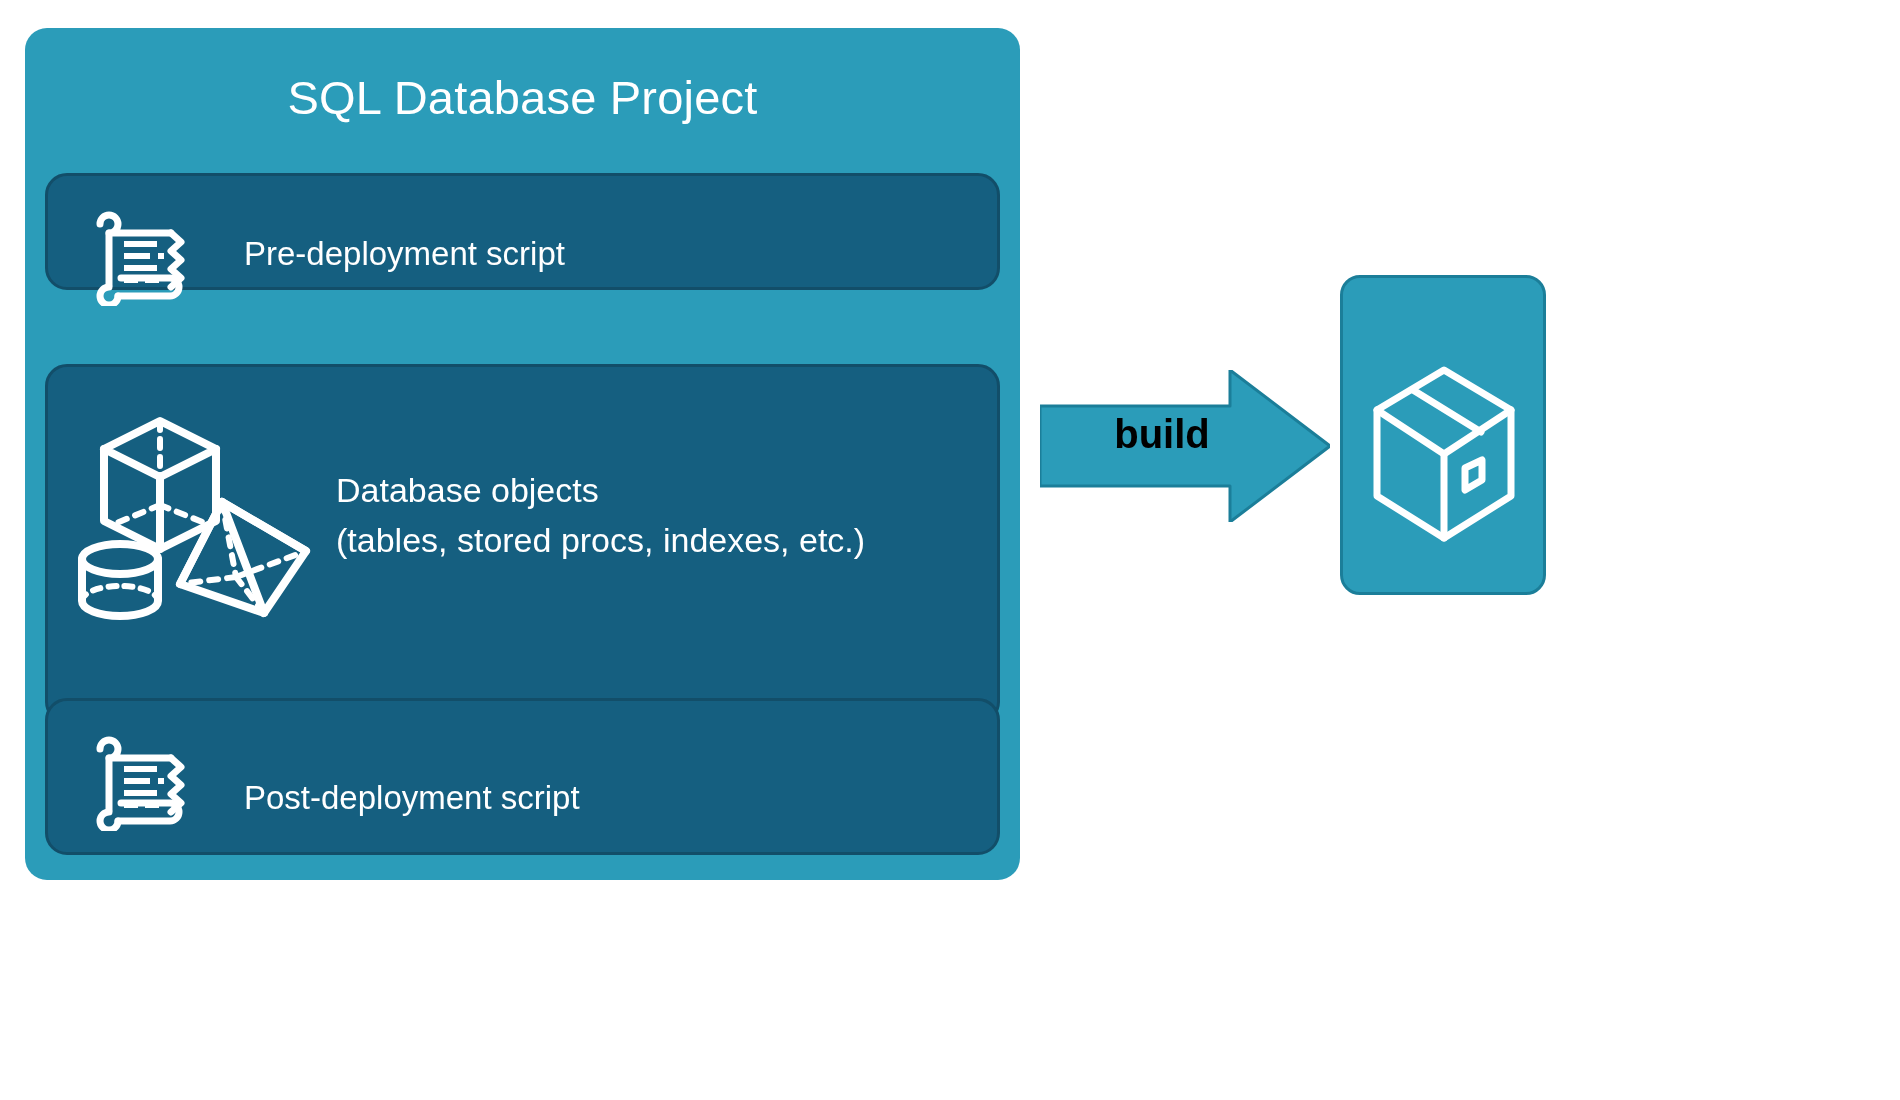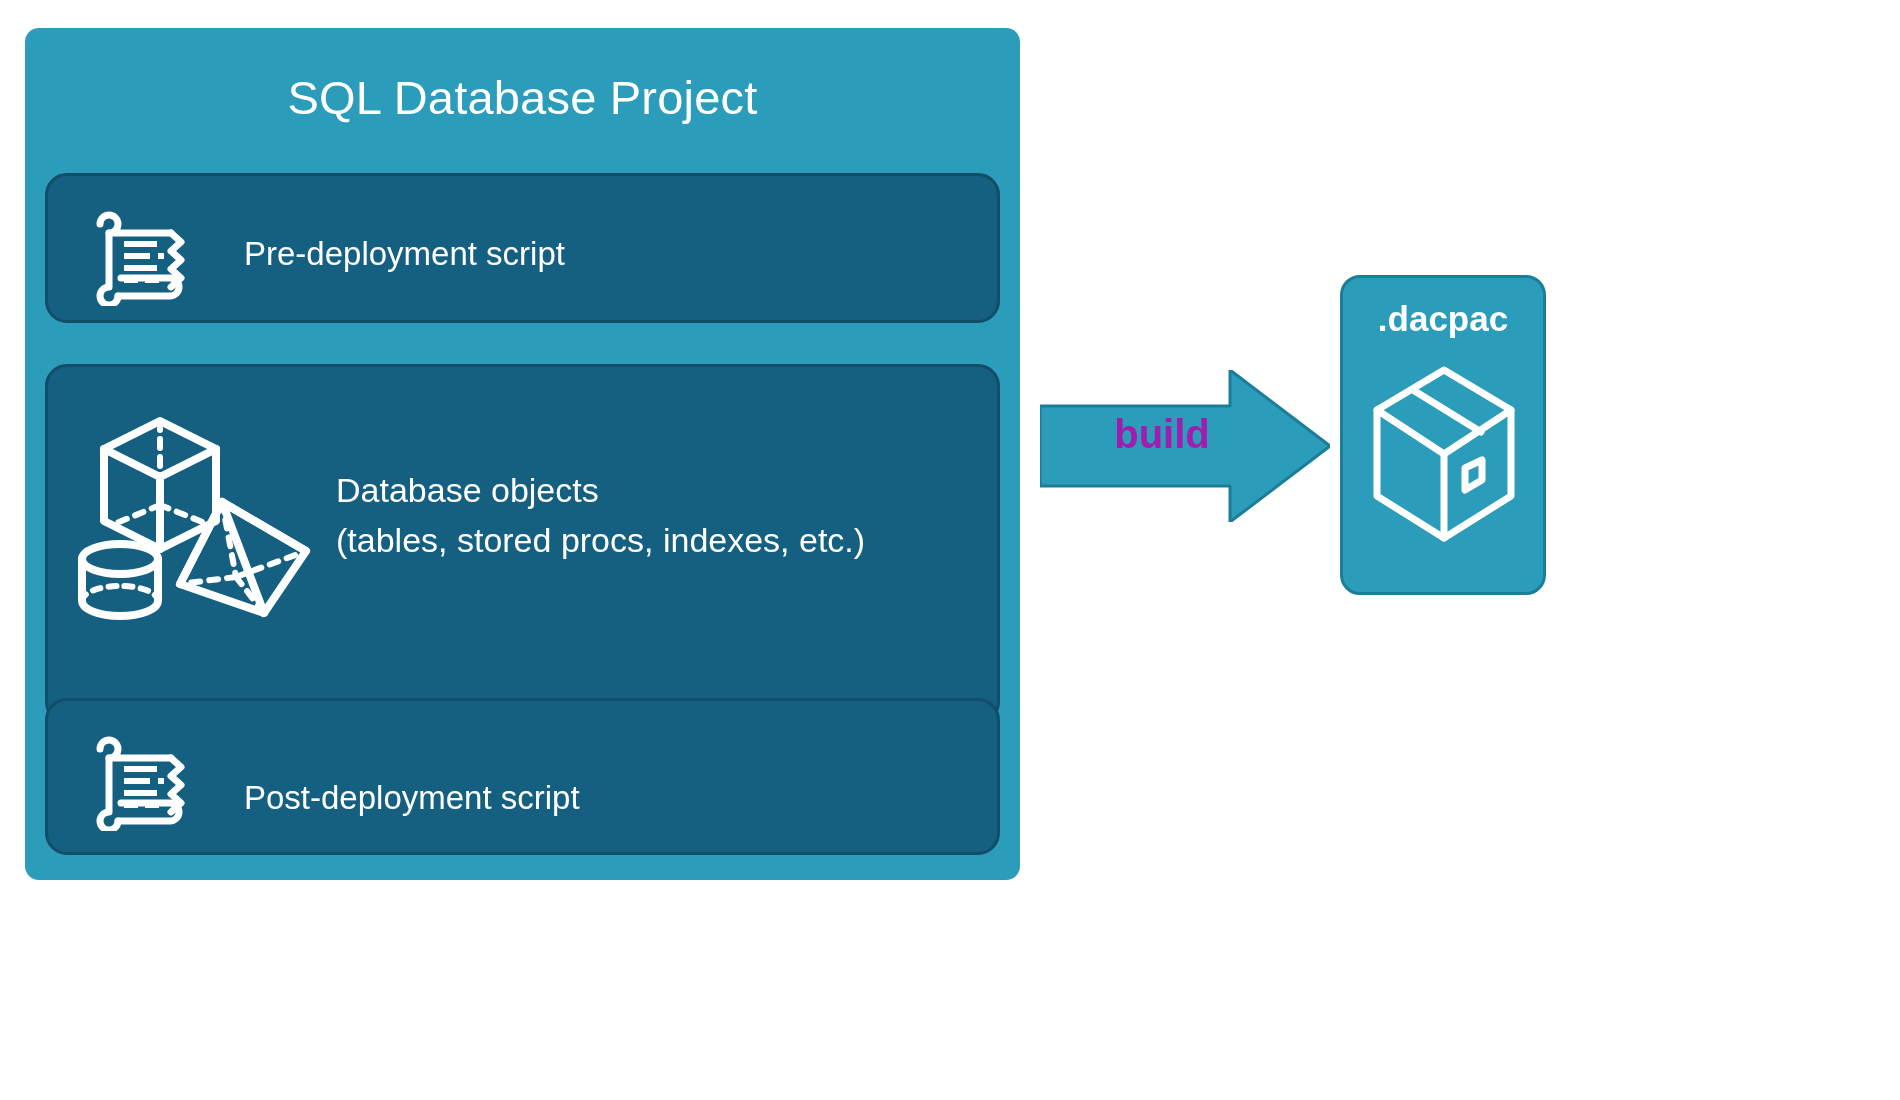--- a/index.html
+++ b/index.html
@@ -4,56 +4,56 @@
 <style>
   html,body{margin:0;padding:0;background:#ffffff;}
   body{width:1900px;height:1100px;position:relative;overflow:hidden;
        font-family:"Liberation Sans","DejaVu Sans",sans-serif;}
 
   #stage{position:absolute;left:0;top:0;width:1900px;height:1100px;background:#ffffff;}
 
   
   .project-card{
     position:absolute;left:25px;top:28px;width:995px;height:852px;
-    background:#2b9cb9;border-radius:14px;
+    background:#2b9cb9;border-radius:22px;
   }
   .project-title{
     position:absolute;left:0;top:42px;width:995px;text-align:center;
     color:#ffffff;font-size:47px;font-weight:400;letter-spacing:.2px;
     line-height:56px;white-space:nowrap;
   }
 
   
   .row{
     position:absolute;left:20px;width:955px;
     background:#155f80;border:3px solid #124e69;border-radius:22px;
     box-sizing:border-box;
   }
-  #row-pre {top:145px;height:150px;}
+  #row-pre {top:145px;height:117px;}
   #row-objs{top:336px;height:360px;}
   #row-post{top:670px;height:157px;}
 
   .row-label{
     position:absolute;color:#ffffff;font-weight:400;
     font-size:33px;line-height:48px;white-space:pre;
   }
   #row-pre  .row-label{left:196px;top:54px;}
   #row-post .row-label{left:196px;top:54px;margin-top:19px;}
   #row-objs .row-label{left:288px;top:98px;font-size:34px;line-height:50px;}
 
   .row-icon{position:absolute;}
   #icon-pre  {left:40px;top:30px;width:118px;height:100px;}
   #icon-post {left:40px;top:30px;width:118px;height:100px;}
   #icon-objs {left:20px;top:32px;width:250px;height:236px;}
 
   
   .build-arrow{position:absolute;left:1040px;top:370px;width:290px;height:152px;}
   .build-text{
     position:absolute;left:1072px;top:410px;width:180px;text-align:center;
-    color:#a21caf;font-size:40px;font-weight:bold;line-height:48px;white-space:nowrap;
+    color:#000000;font-size:40px;font-weight:bold;line-height:48px;white-space:nowrap;
   }
 
   
   .dacpac-card{
     position:absolute;left:1340px;top:275px;width:206px;height:320px;
     background:#2b9cb9;border:3px solid #1b7e99;border-radius:20px;box-sizing:border-box;
   }
   .dacpac-title{
     position:absolute;left:0;top:20px;width:200px;text-align:center;
     color:#ffffff;font-size:35px;font-weight:bold;line-height:42px;white-space:nowrap;
@@ -163,21 +163,20 @@
   </div>
 
   <div class="build-arrow">
     <svg viewBox="0 0 290 152" width="290" height="152">
       <polygon points="0,36 190,36 190,0 290,76 190,152 190,116 0,116" fill="#2b9cb9" stroke="#1b7e99" stroke-width="3" stroke-linejoin="round"></polygon>
     </svg>
   </div>
   <div class="build-text">build</div>
 
   <div class="dacpac-card">
-    <div class="dacpac-title">.dacpac</div>
     <div class="dacpac-icon">
       <svg viewBox="0 0 150 190" width="150" height="190">
         <g fill="none" stroke="#ffffff" stroke-width="7" stroke-linejoin="round" stroke-linecap="round">
 
           <polygon points="75,8 142,48 142,134 75,176 8,134 8,48"></polygon>
 
           <path d="M75,92 L75,176"></path>
 
           <path d="M8,48 L75,92 L142,48"></path>
           <path d="M44,28 L112,70"></path>

